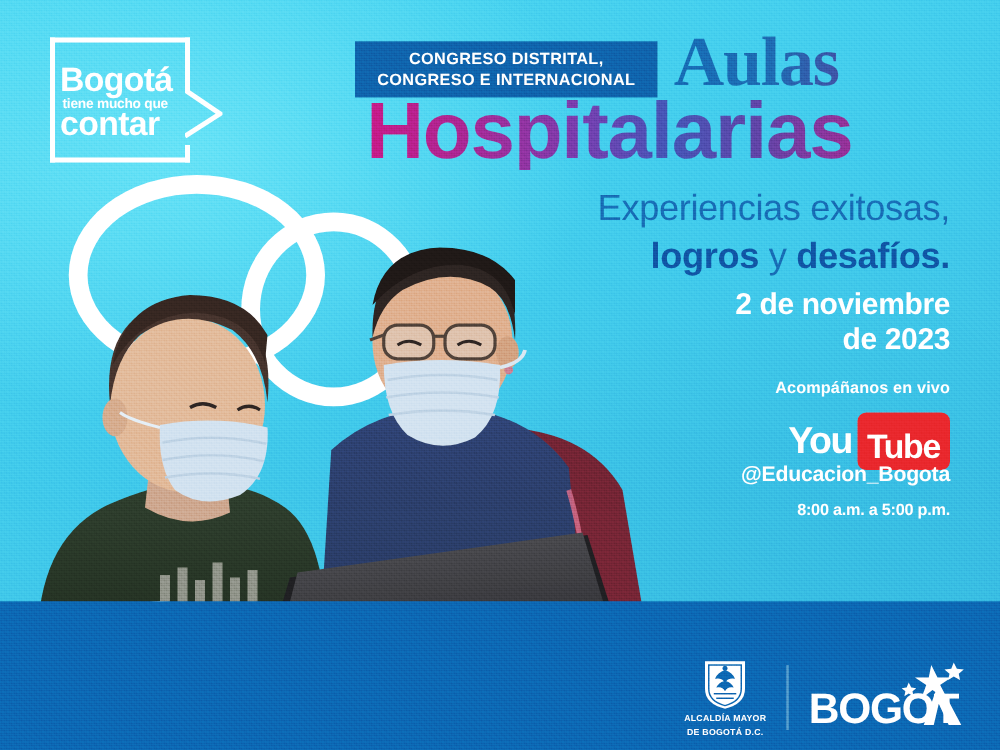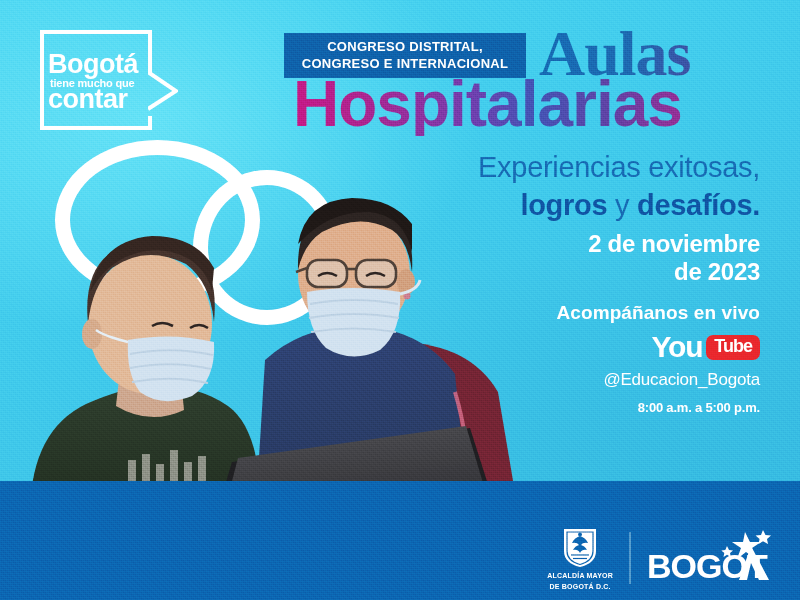--- a/index.html
+++ b/index.html
@@ -62,21 +62,21 @@
     align-items:center; justify-content:center;
   }
   .ribbon div {
     color:#fff; font-size:13px; font-weight:bold; letter-spacing:.3px; line-height:1.25;
     text-align:center;
   }
 
   
   .aulas {
     position:absolute; left:539px; top:22px;
-    font-family:"Liberation Serif", serif; font-weight:bold; font-size:64px;
+    font-family:"Liberation Serif", serif; font-weight:bold; font-size:56px;
     line-height:1; letter-spacing:-1px;
     background:linear-gradient(95deg,#1464AF 0%,#1C63AC 60%,#3B4C9E 100%);
     -webkit-background-clip:text; background-clip:text; color:transparent;
   }
   .hospitalarias {
     position:absolute; left:293px; top:72px;
     font-family:Liberation Sans, sans-serif; font-weight:bold; font-size:64px;
     line-height:1; letter-spacing:-1px;
     background:linear-gradient(90deg,#C2187E 0%,#A62388 18%,#6B3AA8 45%,#3F4FB0 62%,#5B3E9E 82%,#8E2C8E 100%);
     -webkit-background-clip:text; background-clip:text; color:transparent;
@@ -93,34 +93,34 @@
   }
   .sub2 b { font-weight:bold; color:#0F4F9E; }
   .sub2 .lite { font-weight:normal; }
 
   .date {
     position:absolute; right:40px; top:230px; text-align:right;
     color:#fff; font-size:24px; font-weight:bold; line-height:1.18; letter-spacing:-.3px;
   }
   .envivo {
     position:absolute; right:40px; top:302px; text-align:right;
-    color:#fff; font-size:19px; font-weight:bold; letter-spacing:.1px;
+    color:#fff; font-size:13px; font-weight:bold; letter-spacing:.1px;
   }
   .yt {
     position:absolute; right:40px; top:330px;
     display:flex; align-items:center; justify-content:flex-end; gap:4px;
   }
   .yt-you { color:#fff; font-size:30px; font-weight:bold; letter-spacing:-1.2px; }
   .yt-tube {
-    background:#E8252A; color:#fff; font-size:18px; font-weight:bold;
-    letter-spacing:-1px; padding:1px 8px 3px; border-radius:7px;
+    background:#E8252A; color:#fff; font-size:27px; font-weight:bold;
+    letter-spacing:-1px; padding:12px 8px 3px; border-radius:7px;
   }
   .handle {
     position:absolute; right:40px; top:370px; text-align:right;
-    color:#fff; font-size:17px; letter-spacing:-.2px;
+    color:#fff; font-size:17px; letter-spacing:-.2px;font-weight:bold;
   }
   .hours {
     position:absolute; right:40px; top:400px; text-align:right;
     color:#fff; font-size:13px; font-weight:bold; letter-spacing:-.2px;
   }
 
   
   .photo { position:absolute; left:0; bottom:78px; width:545px; height:430px; }
 
   

